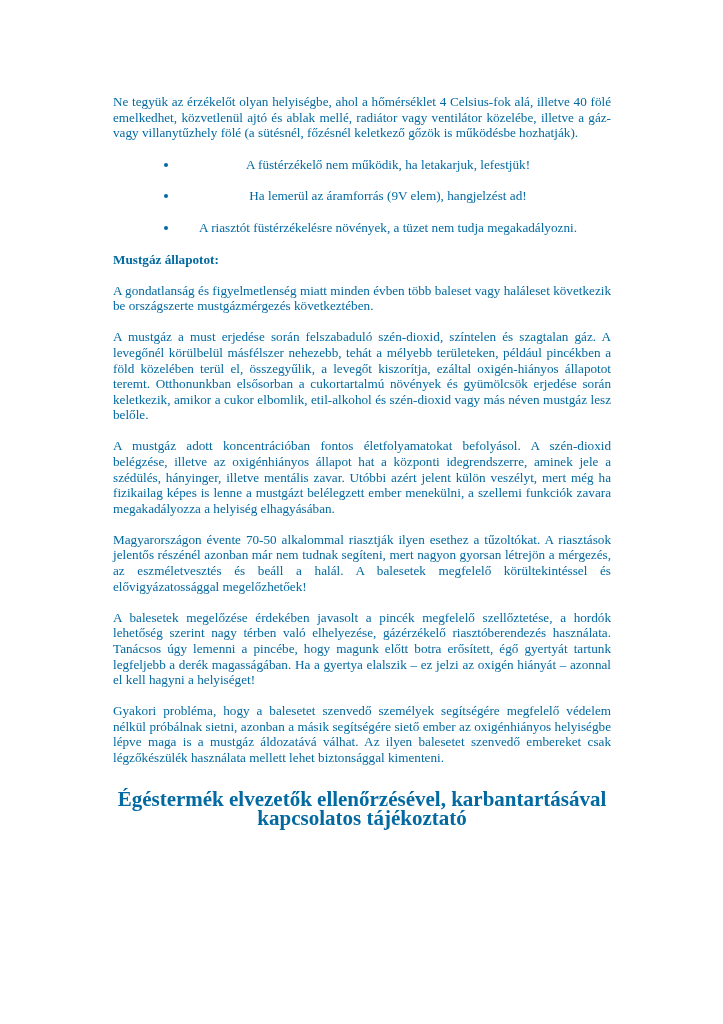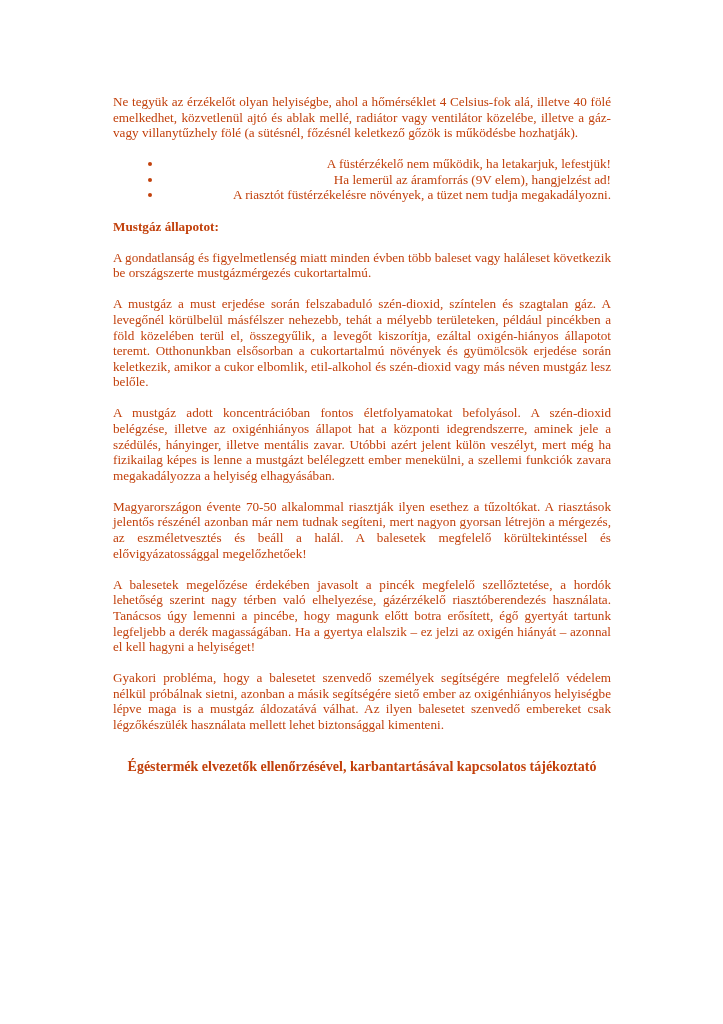--- a/index.html
+++ b/index.html
@@ -7,21 +7,21 @@
     padding: 0;
     background: #ffffff;
   }
   .page {
     position: relative;
     width: 650px;
     height: 1024px;
     background: #ffffff;
     overflow: hidden;
     font-family: "Liberation Serif", "DejaVu Serif", serif;
-    color: #c2410c;
+    color: #0369a1;
   }
   .content {
     position: absolute;
     left: 113px;
     top: 94px;
     width: 498px;
     font-size: 13.2px;
     line-height: 15.6px;
   }
   .para {
@@ -32,27 +32,27 @@
     margin: 0 0 15.5px 0;
     font-weight: bold;
     text-align: left;
   }
   ul.bullet-list {
     margin: 0 0 15.5px 0;
     padding: 0 0 0 50px;
     list-style-type: disc;
   }
   ul.bullet-list li {
-    margin: 0;
+    margin: 16px;
     padding-left: 2px;
-    text-align: right;
+    text-align: center;
   }
   .doc-title {
     margin: 24px 0 0 0;
-    font-size: 14px;
+    font-size: 21px;
     line-height: 19px;
     font-weight: bold;
     text-align: center;
   }
 </style>
 </head>
 <body>
 
 <div class="page">
   <div class="content">
@@ -61,21 +61,21 @@
 
 
     <ul class="bullet-list">
       <li>A füstérzékelő nem működik, ha letakarjuk, lefestjük!</li>
       <li>Ha lemerül az áramforrás (9V elem), hangjelzést ad!</li>
       <li>A riasztót füstérzékelésre növények, a tüzet nem tudja megakadályozni.</li>
     </ul>
 
     <p class="heading">Mustgáz állapotot:</p>
 
-    <p class="para">A gondatlanság és figyelmetlenség miatt minden évben több baleset vagy haláleset következik be országszerte mustgázmérgezés cukortartalmú.</p>
+    <p class="para">A gondatlanság és figyelmetlenség miatt minden évben több baleset vagy haláleset következik be országszerte mustgázmérgezés következtében.</p>
 
     <p class="para">A mustgáz a must erjedése során felszabaduló szén-dioxid, színtelen és szagtalan gáz. A levegőnél körülbelül másfélszer nehezebb, tehát a mélyebb területeken, például pincékben a föld közelében terül el, összegyűlik, a levegőt kiszorítja, ezáltal oxigén-hiányos állapotot teremt. Otthonunkban elsősorban a cukortartalmú növények és gyümölcsök erjedése során keletkezik, amikor a cukor elbomlik, etil-alkohol és szén-dioxid vagy más néven mustgáz lesz belőle.</p>
 
     <p class="para">A mustgáz adott koncentrációban fontos életfolyamatokat befolyásol. A szén-dioxid belégzése, illetve az oxigénhiányos állapot hat a központi idegrendszerre, aminek jele a szédülés, hányinger, illetve mentális zavar. Utóbbi azért jelent külön veszélyt, mert még ha fizikailag képes is lenne a mustgázt belélegzett ember menekülni, a szellemi funkciók zavara megakadályozza a helyiség elhagyásában.</p>
 
     <p class="para">Magyarországon évente 70-50 alkalommal riasztják ilyen esethez a tűzoltókat. A riasztások jelentős részénél azonban már nem tudnak segíteni, mert nagyon gyorsan létrejön a mérgezés, az eszméletvesztés és beáll a halál. A balesetek megfelelő körültekintéssel és elővigyázatossággal megelőzhetőek!</p>
 
     <p class="para">A balesetek megelőzése érdekében javasolt a pincék megfelelő szellőztetése, a hordók lehetőség szerint nagy térben való elhelyezése, gázérzékelő riasztóberendezés használata. Tanácsos úgy lemenni a pincébe, hogy magunk előtt botra erősített, égő gyertyát tartunk legfeljebb a derék magasságában. Ha a gyertya elalszik – ez jelzi az oxigén hiányát – azonnal el kell hagyni a helyiséget!</p>
 
     <p class="para">Gyakori probléma, hogy a balesetet szenvedő személyek segítségére megfelelő védelem nélkül próbálnak sietni, azonban a másik segítségére siető ember az oxigénhiányos helyiségbe lépve maga is a mustgáz áldozatává válhat. Az ilyen balesetet szenvedő embereket csak légzőkészülék használata mellett lehet biztonsággal kimenteni.</p>

